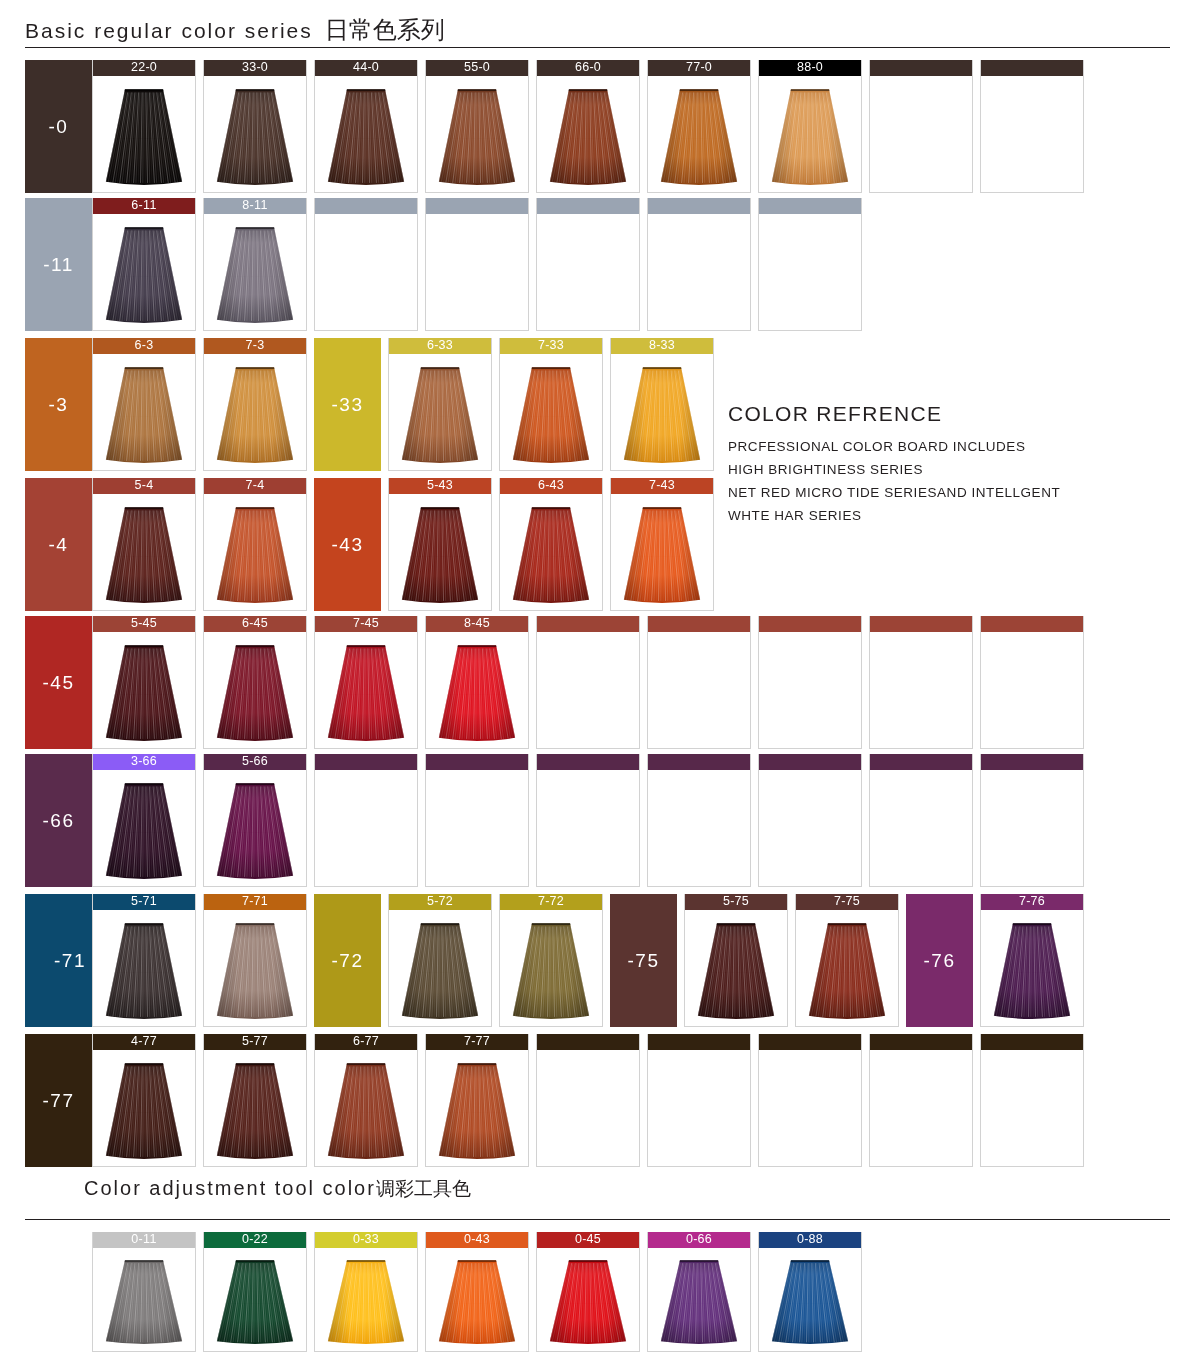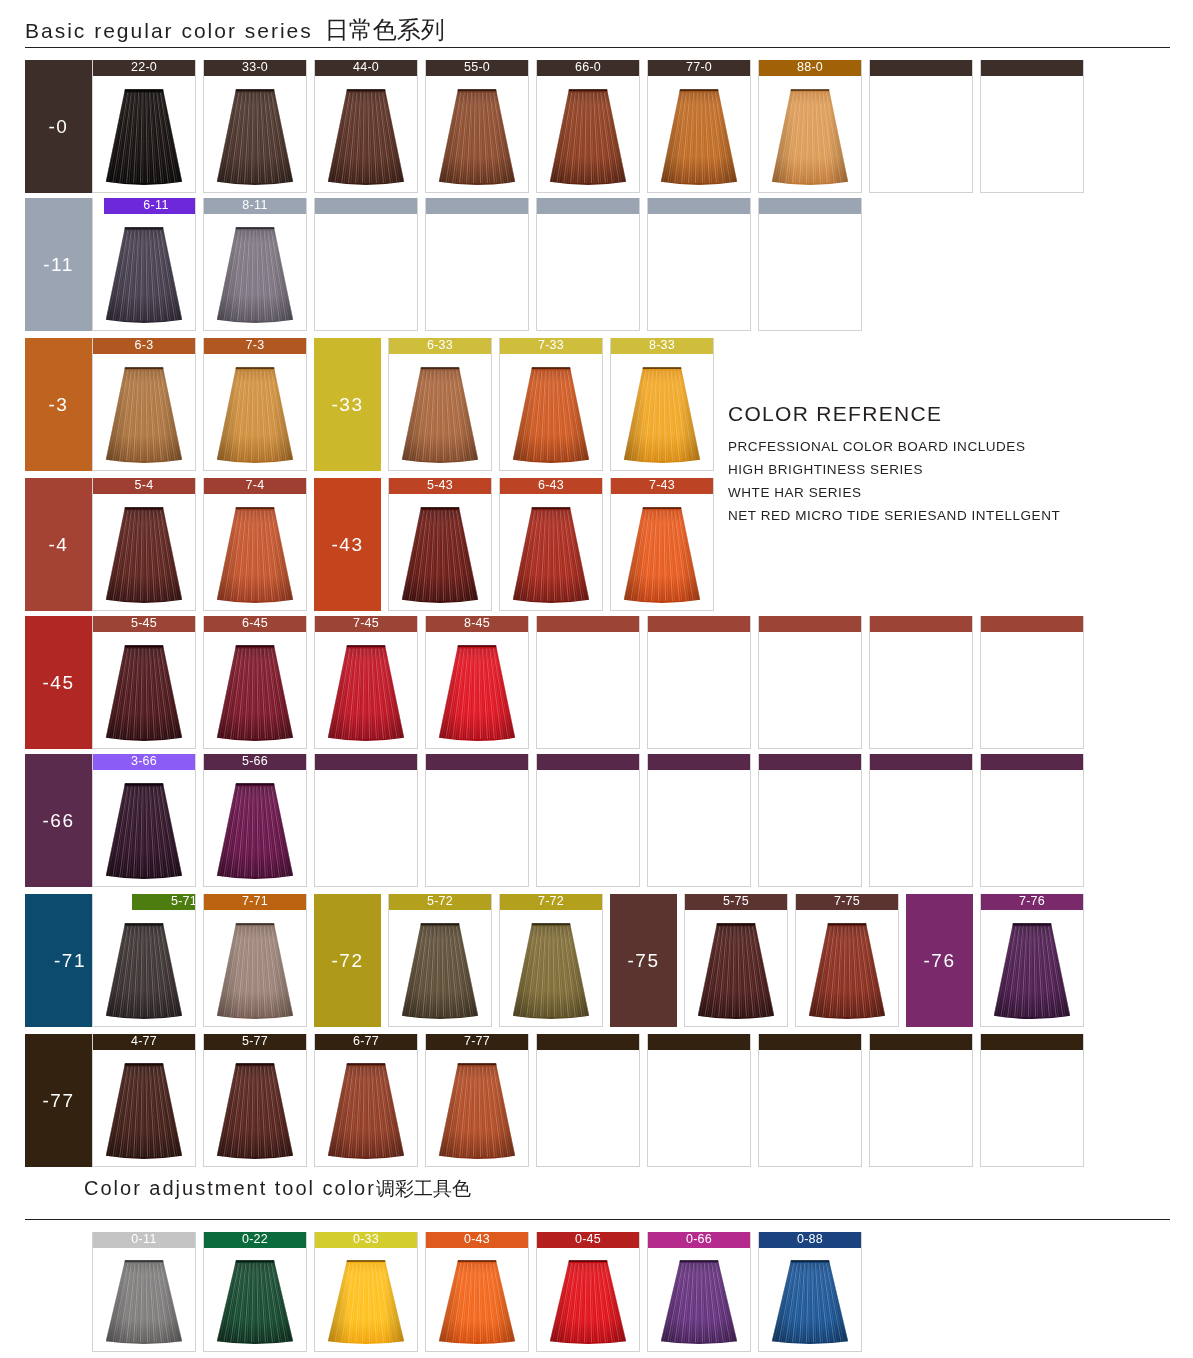--- a/index.html
+++ b/index.html
@@ -518,21 +518,21 @@
                 <path d="M60.2 10.4 Q68.8 57.2 77.4 100.9" stroke="rgba(255,255,255,0.08)" stroke-width="0.9" fill="none"></path>
                 <path d="M61.4 10.4 Q70.6 57.2 79.7 100.9" stroke="rgba(255,255,255,0.3)" stroke-width="0.9" fill="none"></path>
       <rect x="0" y="0" width="83" height="104" fill="url(#g5s)"></rect>
       <rect x="0" y="0" width="83" height="8.84" fill="rgba(0,0,0,0.62)"></rect>
     </g>
   </svg>
           </div>
         </div>
       </div>
       <div class="swatch" style="left: 758px; width: 104px; height: 133px;">
-        <div class="hdr" style="background: #a16207;">88-0</div>
+        <div class="hdr" style="background: #000000;">88-0</div>
         <div class="body">
           <div class="tuft">
             <svg width="83" height="104" viewBox="0 0 83 104">
     <defs>
       <linearGradient id="g6" x1="0" y1="0" x2="0" y2="1">
         <stop offset="0" stop-color="#bd7634"></stop>
         <stop offset="0.22" stop-color="#dd9b55"></stop>
         <stop offset="0.72" stop-color="#dd9b55"></stop>
         <stop offset="1" stop-color="#bd7634"></stop>
       </linearGradient>
@@ -597,21 +597,21 @@
       <div class="swatch" style="left: 980px; width: 104px; height: 133px;">
         <div class="hdr" style="background: rgb(61, 46, 41);"></div>
         <div class="body"></div>
       </div>
     </div>
     <div class="row" style="left: 0px; top: 198px; width: 1193px; height: 133px;">
       <div class="fam-label" style="left: 25px; width: 67px; height: 133px; background: rgb(154, 164, 178);">
         <span>-11</span>
       </div>
       <div class="swatch" style="left: 92px; width: 104px; height: 133px;">
-        <div class="hdr" style="background: #6d28d9; margin-left: 12px;">6-11</div>
+        <div class="hdr" style="background: #7f1d1d;">6-11</div>
         <div class="body">
           <div class="tuft">
             <svg width="83" height="104" viewBox="0 0 83 104">
     <defs>
       <linearGradient id="g7" x1="0" y1="0" x2="0" y2="1">
         <stop offset="0" stop-color="#2b2531"></stop>
         <stop offset="0.22" stop-color="#443c4c"></stop>
         <stop offset="0.72" stop-color="#443c4c"></stop>
         <stop offset="1" stop-color="#2b2531"></stop>
       </linearGradient>
@@ -1884,21 +1884,21 @@
       <div class="swatch" style="left: 980px; width: 104px; height: 133px;">
         <div class="hdr" style="background: rgb(87, 40, 74);"></div>
         <div class="body"></div>
       </div>
     </div>
     <div class="row" style="left: 0px; top: 894px; width: 1193px; height: 133px;">
       <div class="fam-label" style="left: 25px; width: 90px; height: 133px; background: #0c4a6e;">
         <span>-71</span>
       </div>
       <div class="swatch" style="left: 92px; width: 104px; height: 133px;">
-        <div class="hdr" style="background: #4d7c0f; margin-left: 40px;">5-71</div>
+        <div class="hdr" style="background: #0c4a6e;">5-71</div>
         <div class="body">
           <div class="tuft">
             <svg width="83" height="104" viewBox="0 0 83 104">
     <defs>
       <linearGradient id="g25" x1="0" y1="0" x2="0" y2="1">
         <stop offset="0" stop-color="#221c1c"></stop>
         <stop offset="0.22" stop-color="#3b3131"></stop>
         <stop offset="0.72" stop-color="#3b3131"></stop>
         <stop offset="1" stop-color="#221c1c"></stop>
       </linearGradient>
@@ -2650,22 +2650,22 @@
         <div class="hdr" style="background: rgb(50, 34, 15);"></div>
         <div class="body"></div>
       </div>
     </div>
   </div>
 
 <div class="refblock">
   <div class="ref-title">COLOR REFRENCE</div>
   <div class="ref-line">PRCFESSIONAL COLOR BOARD INCLUDES</div>
   <div class="ref-line">HIGH BRIGHTINESS SERIES</div>
+  <div class="ref-line">NET RED MICRO TIDE SERIESAND INTELLGENT</div>
   <div class="ref-line">WHTE HAR SERIES</div>
-  <div class="ref-line">NET RED MICRO TIDE SERIESAND INTELLGENT</div>
 </div>
 
 <div class="title-sub">
   <span>Color adjustment tool color</span><span class="cjk">调彩工具色</span>
 </div>
 <div class="rule" id="rule-bottom"></div>
 
 <div id="tool-row">
     <div class="swatch" style="left: 92px; width: 104px; height: 120px;">
       <div class="hdr" style="background: rgb(196, 196, 196);">0-11</div>

